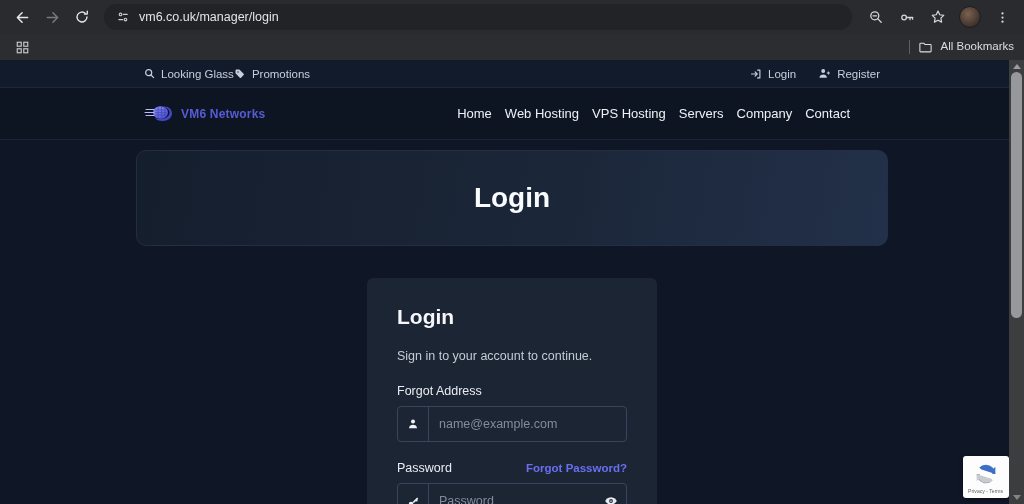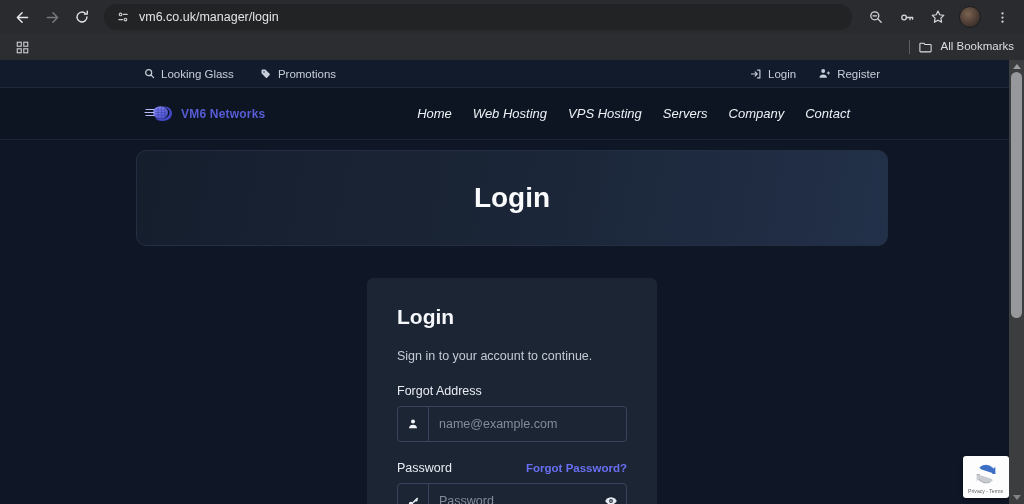--- a/index.html
+++ b/index.html
@@ -30,27 +30,27 @@
   
   .bookmarks {
     height:26px; background:#2c2d30; display:flex; align-items:center; padding:0 10px;
   }
   .bm-right { margin-left:auto; display:flex; gap:8px; color:#dcdee1; font-size:11.5px; }
   .bm-sep { width:1px; height:14px; background:#5c5e62; }
   
   .viewport { position:relative; height:444px; background:#0f1626; overflow:hidden; }
   .container { width:736px; margin:0 auto; height:100%; display:flex; align-items:center; }
   .site-topbar { height:28px; background:#121b2b; border-bottom:1px solid #1d2838; }
-  .st-left { display:flex; align-items:flex-start; gap:26px; }
+  .st-left { display:flex; align-items:flex-start; }
   .st-right { margin-left:auto; display:flex; align-items:center; gap:22px; }
   .st-item { display:flex; align-items:center; gap:6px; color:#c7ced9; font-size:11.5px; cursor:pointer; }
   .site-navbar { height:52px; background:#0d1523; border-bottom:1px solid #1b2534; }
   .brand { display:flex; align-items:center; gap:7px; cursor:pointer; }
   .brand-text { color:#575cd6; font-size:12px; font-weight:700; letter-spacing:.2px; }
-  .nav-links { margin-left:auto; display:flex; align-items:center; gap:21px; padding-right:30px;font-style:italic; }
+  .nav-links { margin-left:auto; display:flex; align-items:center; gap:13px; padding-right:30px; }
   .nav-link { color:#eef1f5; font-size:13px; font-weight:500; cursor:pointer; white-space:nowrap; }
   
   .hero {
     width:752px; margin:10px auto 0; height:96px; border-radius:10px;
     background:linear-gradient(100deg,#151e2d 0%,#1b2638 55%,#223049 100%);
     border:1px solid #232e43; display:flex; align-items:center; justify-content:center;
   }
   .hero-title { color:#fafbfd; font-size:28px; font-weight:700; }
   
   .login-card {

